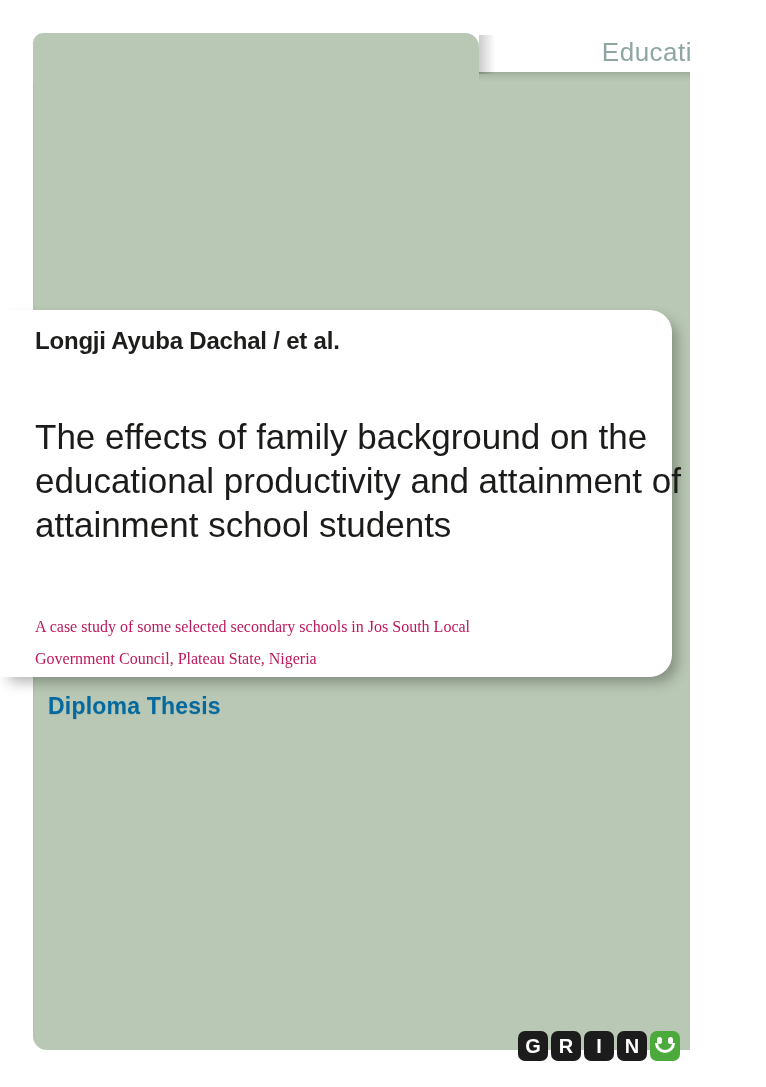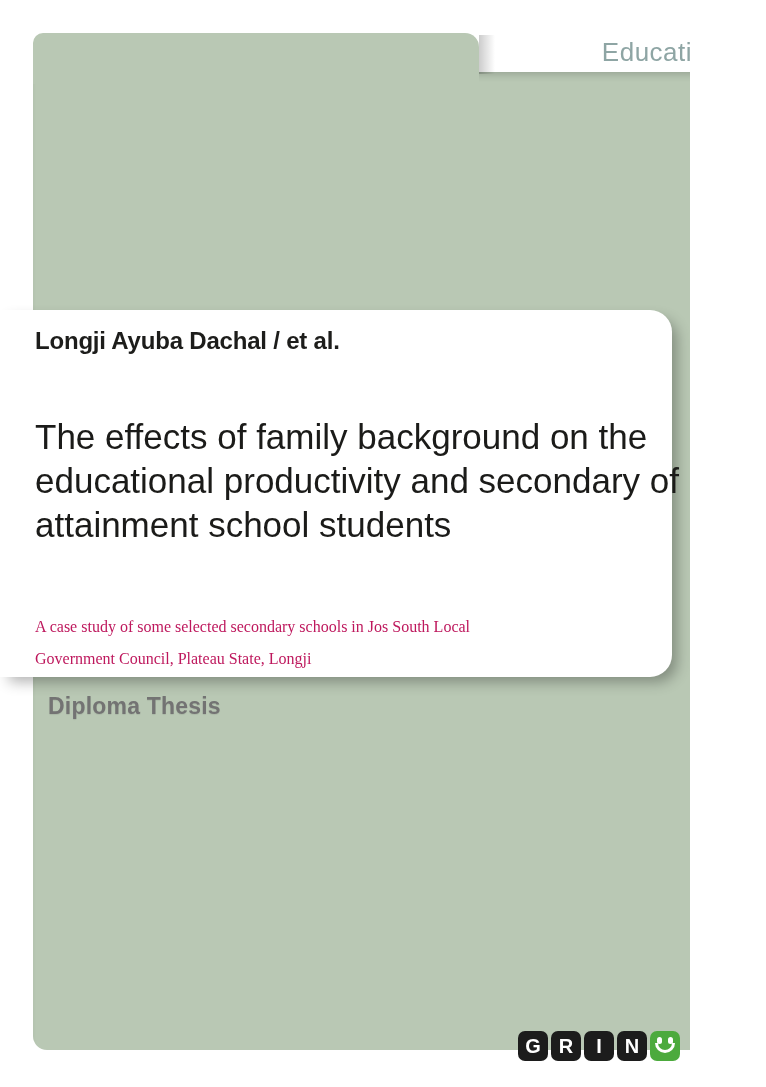--- a/index.html
+++ b/index.html
@@ -61,21 +61,21 @@
   .subtitle{
     margin-top:64px;
     font-family:"Liberation Serif", serif;
     font-size:16px;line-height:32px;
     color:#be185d;
   }
   
   .doc-type{
     position:absolute;left:48px;top:693px;
     font-size:23px;font-weight:bold;letter-spacing:0.2px;
-    color:#737373;
+    color:#0369a1;
     z-index:3;
     text-shadow:0 1px 1px rgba(0,0,0,0.08);
     text-align:right;
   }
   
   .logo{
     position:absolute;left:518px;top:1031px;
     display:flex;gap:3px;
     z-index:5;
   }
@@ -110,26 +110,26 @@
   <div class="card-body"></div>
   <div class="card-tab"></div>
   <div class="tab-edge-shadow"></div>
 
   <div class="category">Education</div>
 
   <div class="title-panel">
     <div class="author">Longji Ayuba Dachal / et al.</div>
     <div class="title">
       <span class="line">The effects of family background on the</span>
-      <span class="line">educational productivity and secondary of</span>
+      <span class="line">educational productivity and attainment of</span>
       <span class="line">attainment school students</span>
     </div>
     <div class="subtitle">
       <span class="line">A case study of some selected secondary schools in Jos South Local</span>
-      <span class="line">Government Council, Plateau State, Longji</span>
+      <span class="line">Government Council, Plateau State, Nigeria</span>
     </div>
   </div>
 
   <div class="doc-type">Diploma Thesis</div>
 
   <div class="logo">
     <div class="box">G</div>
     <div class="box">R</div>
     <div class="box">I</div>
     <div class="box">N</div>

